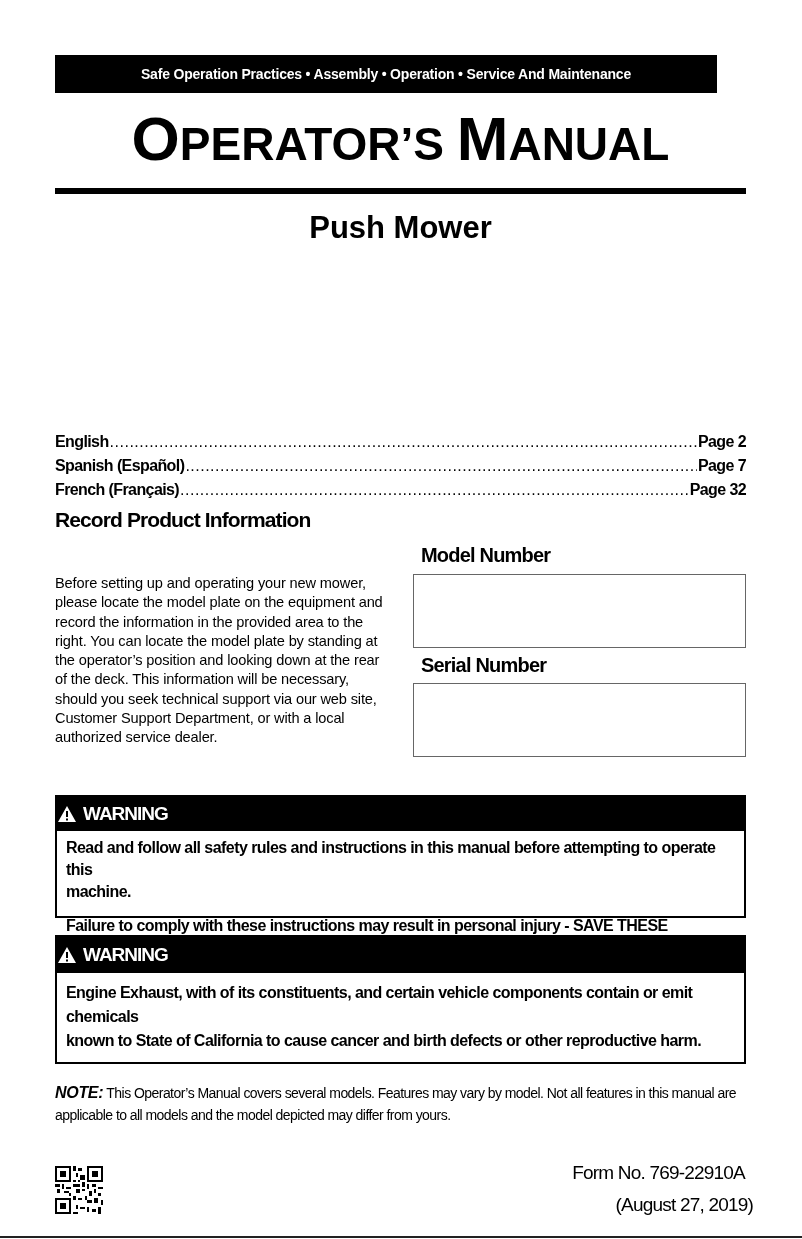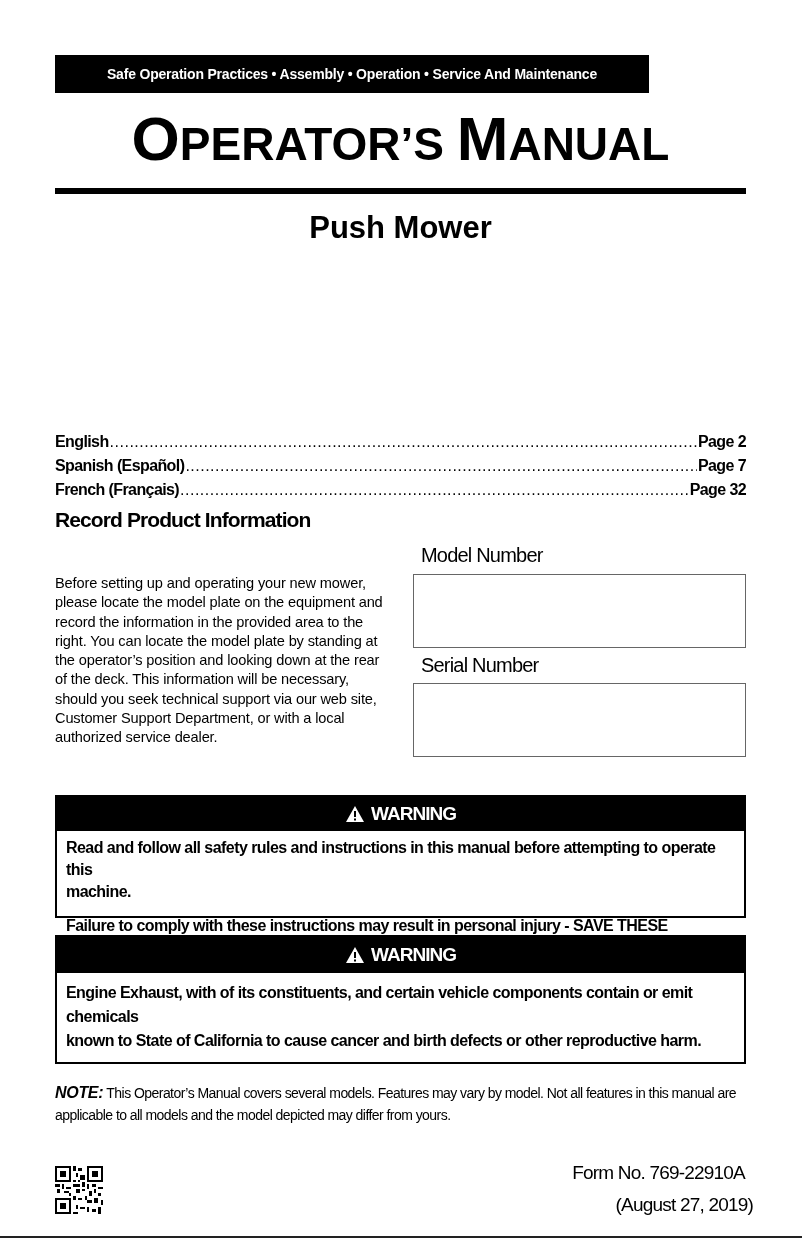--- a/index.html
+++ b/index.html
@@ -4,21 +4,21 @@
 <style>
   html, body { margin: 0; padding: 0; background: #ffffff; }
   body {
     width: 802px; height: 1239px; position: relative; overflow: hidden;
     font-family: "Liberation Sans", sans-serif; color: #000;
   }
   .abs { position: absolute; }
 
   
   #top-banner {
-    left: 55px; top: 55px; width: 594px; height: 38px; background: #000;
+    left: 55px; top: 55px; width: 662px; height: 38px; background: #000;
     display: flex; align-items: center; justify-content: center;
   }
   #top-banner span {
     color: #fff; font-weight: bold; font-size: 14px; letter-spacing: -0.2px;
   }
 
   
   #manual-title {
     left: 55px; top: 104px; width: 691px; text-align: center;
     font-weight: bold; font-size: 50px; line-height: 70px; letter-spacing: 0px;
@@ -48,33 +48,33 @@
   
   #record-heading {
     left: 55px; top: 508px; font-weight: bold; font-size: 21px; letter-spacing: -0.9px;
   }
   #record-body {
     left: 55px; top: 574px; width: 330px; font-size: 14.6px; line-height: 19.3px;
     letter-spacing: -0.15px;
   }
 
   .field-label {
-    font-weight: normal; font-size: 20px; letter-spacing: -0.8px;
+    font-weight: bold; font-size: 20px; letter-spacing: -0.8px;
   }
   .field-box {
     border: 1.5px solid #666; background: #fff; box-sizing: border-box;
   }
 
   
   .warn-box {
     left: 55px; width: 691px; border: 2px solid #000; box-sizing: border-box;
   }
   .warn-head {
     background: #000; color: #fff; height: 34px; display: flex;
-    align-items: center; justify-content: center; gap: 6px;
+    align-items: center; justify-content: flex-start; gap: 6px;
     font-weight: bold; font-size: 19px; letter-spacing: -1px;
   }
   .warn-head svg { width: 20px; height: 18px; }
   .warn-line {
     font-weight: bold; font-size: 16px; letter-spacing: -0.55px;
     padding-left: 9px; line-height: 22px;
   }
   .prop-title {
     text-align: center; font-weight: bold; font-size: 21px; letter-spacing: 0.2px;
     line-height: 26px; margin-top: 6px;

